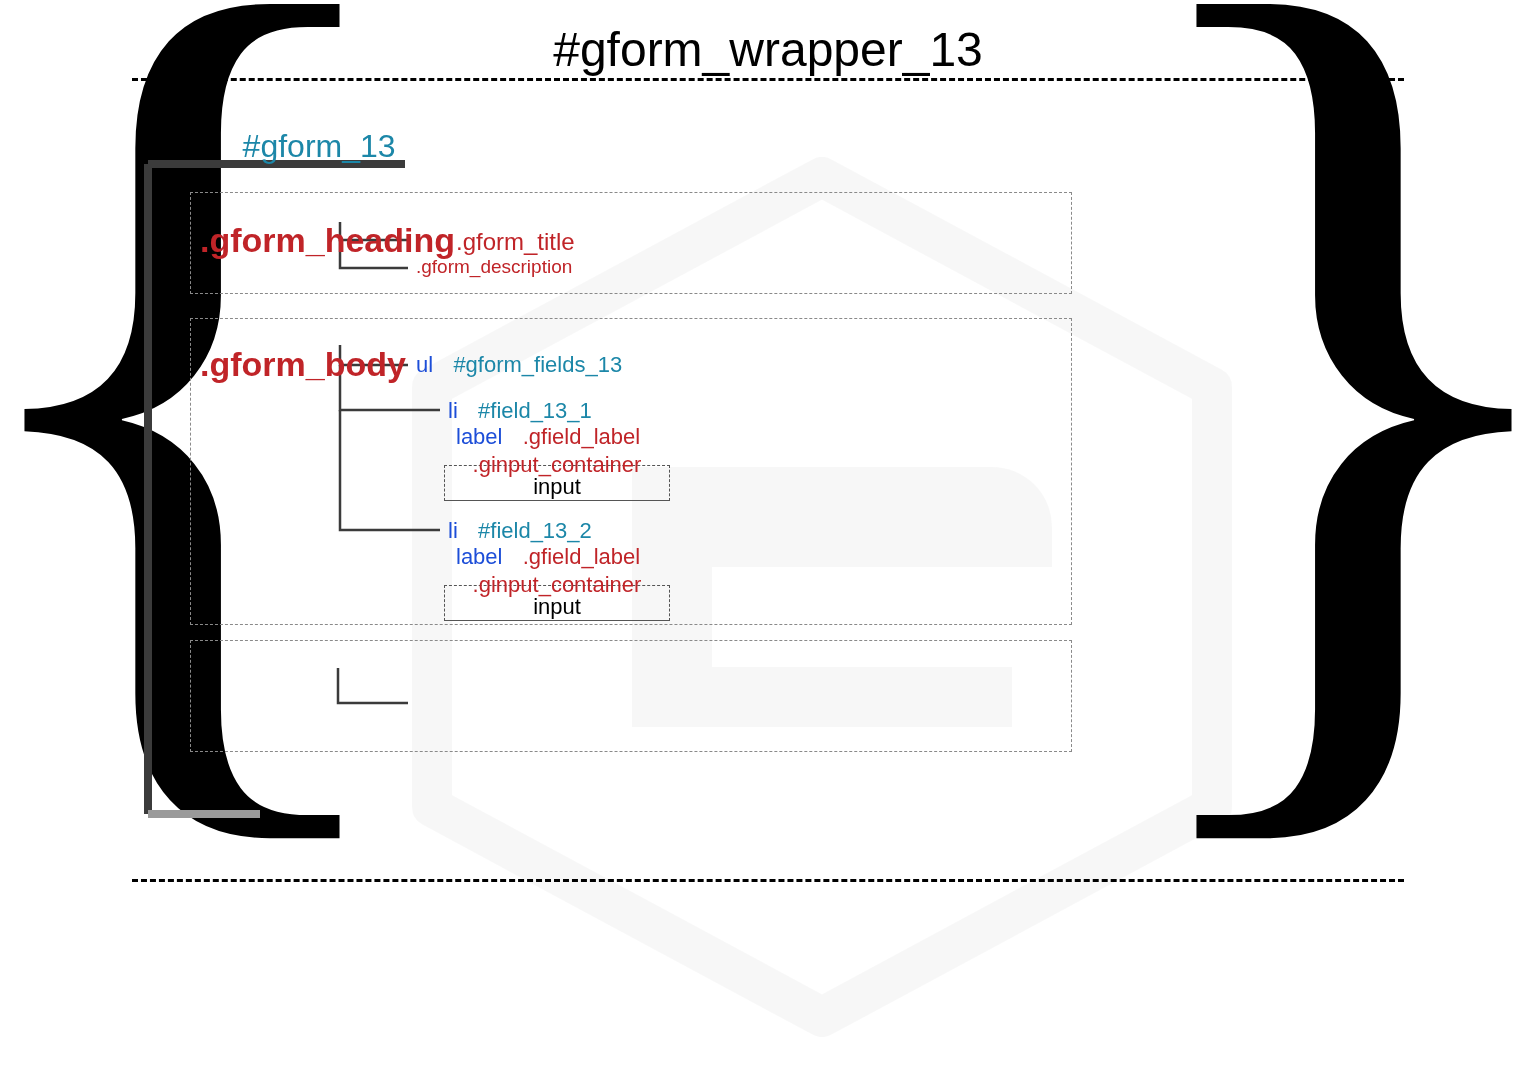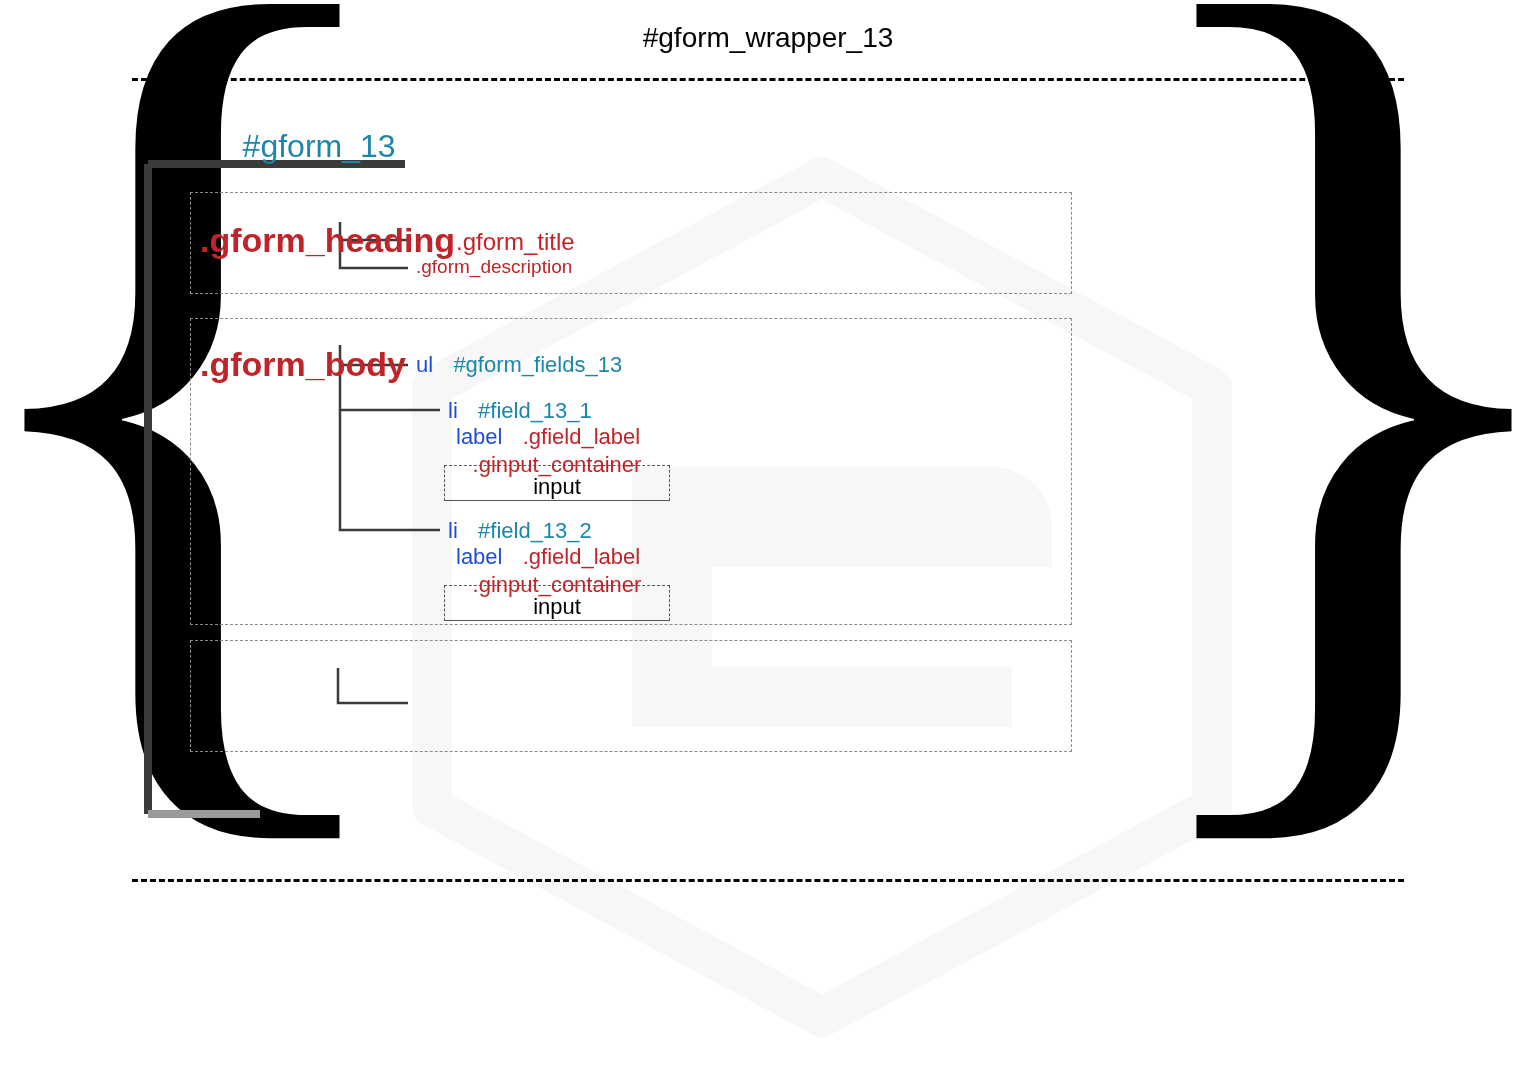--- a/index.html
+++ b/index.html
@@ -29,21 +29,21 @@
     pointer-events: none;
   }
 
   
   .top-title {
     position: absolute;
     top: 22px;
     left: 0;
     right: 0;
     text-align: center;
-    font-size: 28px;
+    font-size: 48px;
     font-weight: 400;
     color: #000;
   }
 
   
   .dashed-wrap {
     position: absolute;
     left: 132px;
     top: 78px;
     width: 1272px;

